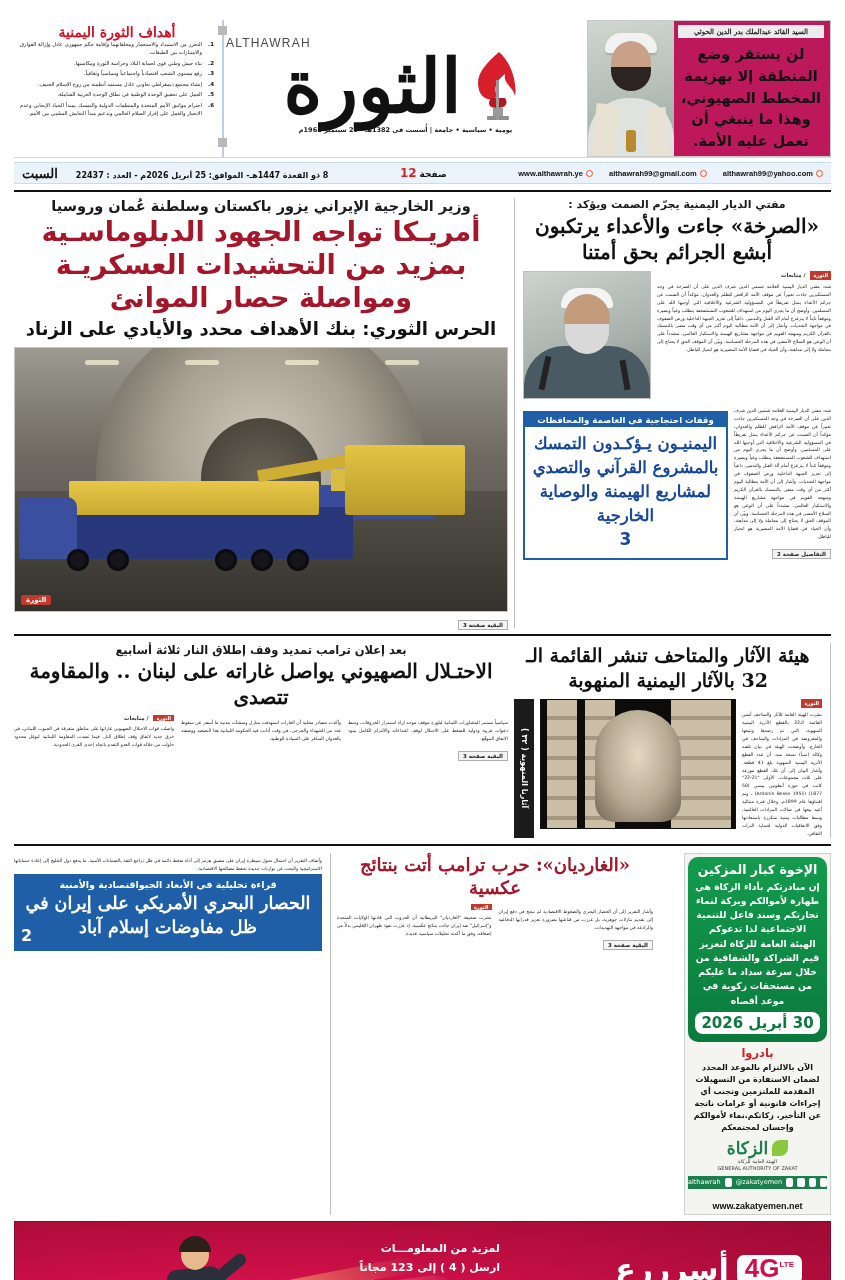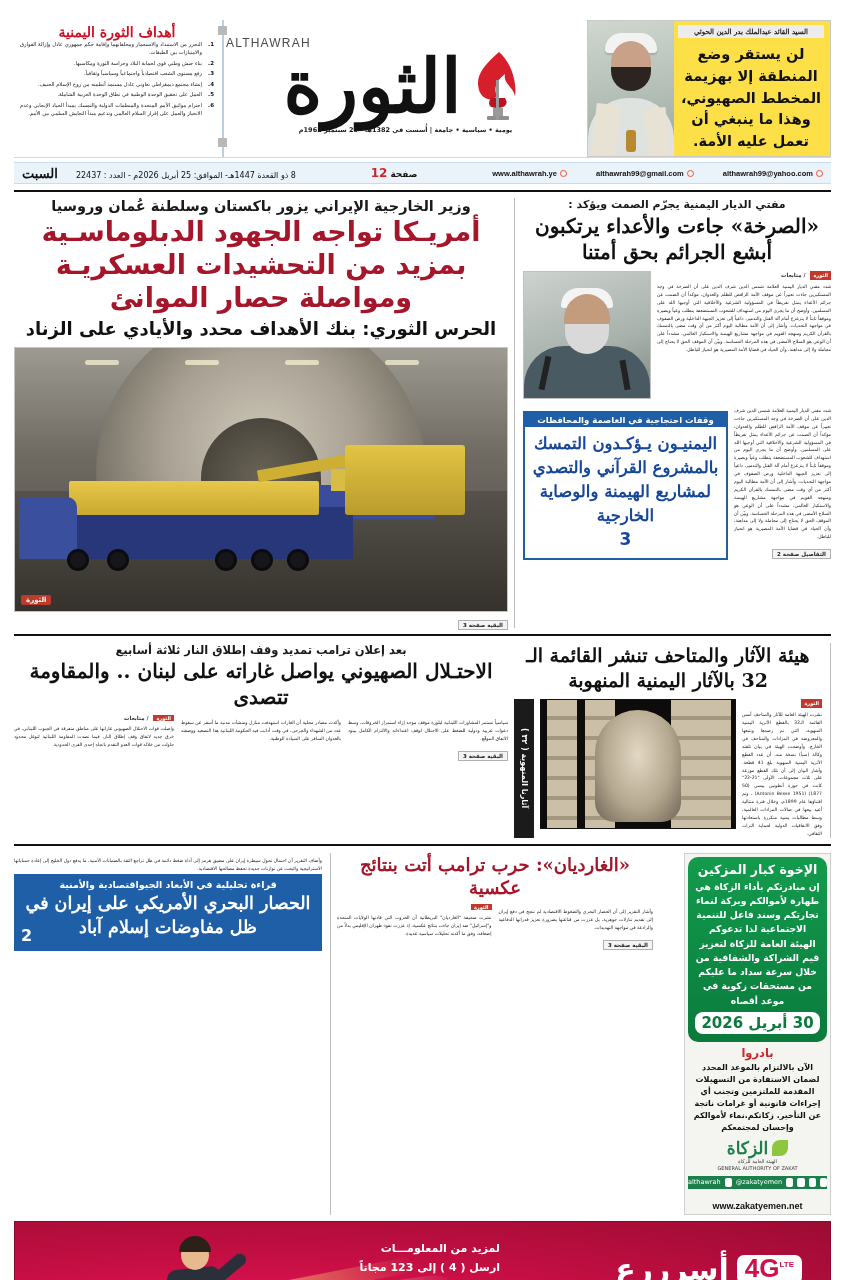--- a/index.html
+++ b/index.html
@@ -120,21 +120,21 @@
     font-size: 6.5px;
     color: #1a1a1a;
     margin-top: 2px;
     font-weight: bold;
   }
 
   
   .quote-box {
     width: 244px;
     border: 1px solid #c9c9c9;
-    background: #fde047;
+    background: #be185d;
     display: flex;
     flex-direction: row-reverse;
     overflow: hidden;
   }
   .quote-text-wrap {
     flex: 1;
     padding: 4px 6px 4px 4px;
     display: flex;
     flex-direction: column;
   }
@@ -227,25 +227,25 @@
     align-items: center;
     justify-content: space-between;
     padding: 0 8px;
     font-size: 8.5px;
   }
   .date-right { display: flex; flex-direction: row-reverse; align-items: baseline; gap: 18px; }
   .day-name {
     font-size: 13px; font-weight: bold; color: #111;
     font-family: "DejaVu Serif","Liberation Serif",serif;
   }
-  .date-detail { font-size: 8px; color: #111; font-weight: normal; }
+  .date-detail { font-size: 8px; color: #111; font-weight: bold; }
   .pages-mid { display: flex; flex-direction: row-reverse; align-items: baseline; gap: 3px; }
   .pages-num { color: #d2232a; font-weight: bold; font-size: 12px; }
   .pages-lbl { font-size: 9px; font-weight: bold; color: #111; }
-  .contacts { display: flex; flex-direction: row-reverse; gap: 29px; align-items: flex-start; }
+  .contacts { display: flex; flex-direction: row-reverse; gap: 16px; align-items: flex-start; }
   .contact-item {
     display: flex; flex-direction: row-reverse; align-items: center; gap: 3px;
     direction: ltr; font-size: 7.5px; color: #111; font-weight: bold;
     font-family: "Liberation Sans", sans-serif;
   }
   .dot-ic {
     width: 7px; height: 7px; border-radius: 50%;
     border: 1.4px solid #e8542f;
   }
 

